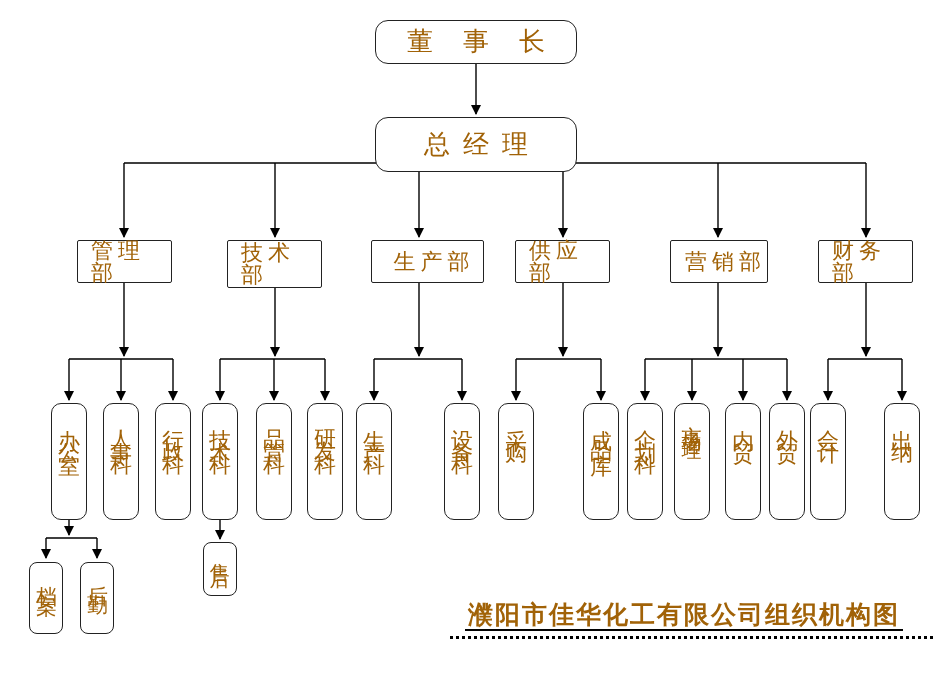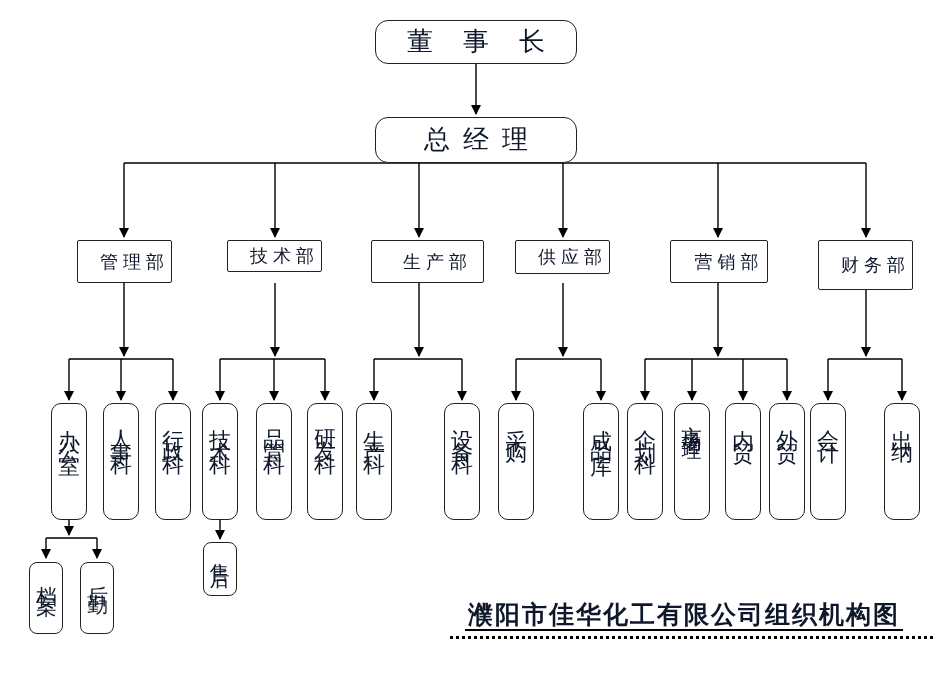--- a/index.html
+++ b/index.html
@@ -1,29 +1,29 @@
 <!DOCTYPE html>
 <html><head>
 <meta charset="utf-8">
 <style>
   html,body{margin:0;padding:0;background:#fff;}
   .canvas{
     position:relative;width:938px;height:684px;background:#ffffff;
-    font-family:"Liberation Serif","DejaVu Serif",serif;color:#0f172a;overflow:hidden;
+    font-family:"Liberation Serif","DejaVu Serif",serif;color:#a16207;overflow:hidden;
   }
   svg.connectors{position:absolute;left:0;top:0;pointer-events:none;}
   svg.connectors path{fill:none;stroke:#000;stroke-width:1.4;}
   svg.connectors path.ar{marker-end:url(#ah);}
   .box{
     position:absolute;background:#fff;border:1.5px solid #222;box-sizing:border-box;
     display:flex;align-items:center;justify-content:center;line-height:1;
   }
   .lvl1{border-radius:13px;font-size:26px;letter-spacing:30px;padding-left:30px;}
   .lvl2{border-radius:13px;font-size:26px;letter-spacing:13px;padding-left:13px;}
-  .dept{border-radius:2px;font-size:18px;letter-spacing:5px;padding-left:20px;}
+  .dept{border-radius:2px;font-size:22px;letter-spacing:5px;padding-left:13px;}
   .v{border-radius:10px;align-items:flex-start;padding-top:8px;font-size:22px;}
   .v .vt{writing-mode:vertical-rl;text-orientation:upright;letter-spacing:12px;display:inline-block;}
   .v.v4{padding-top:6px;}
   .v.v4 .vt{font-size:20px;letter-spacing:5px;}
   .v.sub{border-radius:8px;padding-top:6px;}
   .v.sub .vt{font-size:21px;letter-spacing:8px;}
   .v.sub2{border-radius:8px;padding-top:4px;}
   .v.sub2 .vt{font-size:20px;letter-spacing:5px;}
   .title{
     position:absolute;left:455px;top:600px;width:458px;text-align:center;
@@ -83,28 +83,28 @@
     <path class="ar" d="M902 359 V400"></path>
 
     <path class="ar" d="M69 520 V535"></path>
     <path class="ar" d="M46 538 V558"></path>
     <path class="ar" d="M97 538 V558"></path>
 
     <path class="ar" d="M220 520 V539"></path>
   </svg>
 
   <div class="box lvl1" style="left:375px;top:20px;width:202px;height:44px">董事长</div>
-  <div class="box lvl2" style="left:375px;top:117px;width:202px;height:46px">总经理</div>
+  <div class="box lvl2" style="left:375px;top:117px;width:202px;height:55px">总经理</div>
 
   <div class="box dept" style="left:77px;top:240px;width:95px;height:43px">管理部</div>
-  <div class="box dept" style="left:227px;top:240px;width:95px;height:32px">技术部</div>
+  <div class="box dept" style="left:227px;top:240px;width:95px;height:48px">技术部</div>
   <div class="box dept" style="left:371px;top:240px;width:113px;height:43px">生产部</div>
-  <div class="box dept" style="left:515px;top:240px;width:95px;height:34px">供应部</div>
+  <div class="box dept" style="left:515px;top:240px;width:95px;height:43px">供应部</div>
   <div class="box dept" style="left:670px;top:240px;width:98px;height:43px">营销部</div>
-  <div class="box dept" style="left:818px;top:240px;width:95px;height:50px">财务部</div>
+  <div class="box dept" style="left:818px;top:240px;width:95px;height:43px">财务部</div>
 
   <div class="box v" style="left:51px;top:403px;width:36px;height:117px">
     <span class="vt">办公室</span>
     </div>
   <div class="box v" style="left:103px;top:403px;width:36px;height:117px">
     <span class="vt">人事科</span>
     </div>
   <div class="box v" style="left:155px;top:403px;width:36px;height:117px">
     <span class="vt">行政科</span>
     </div>

